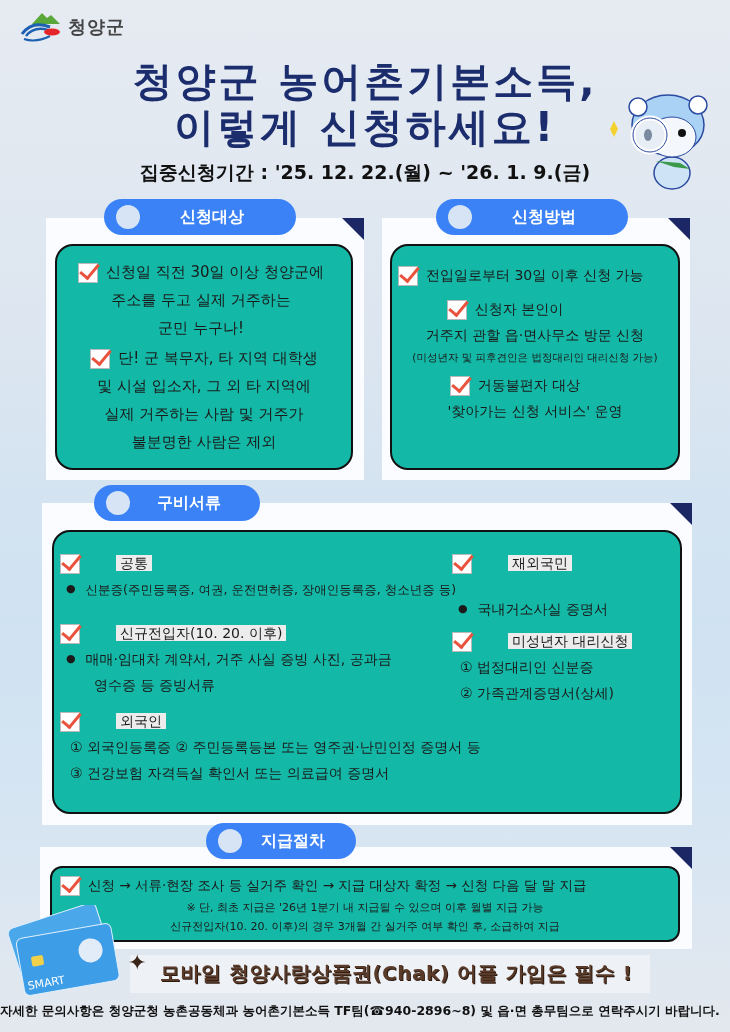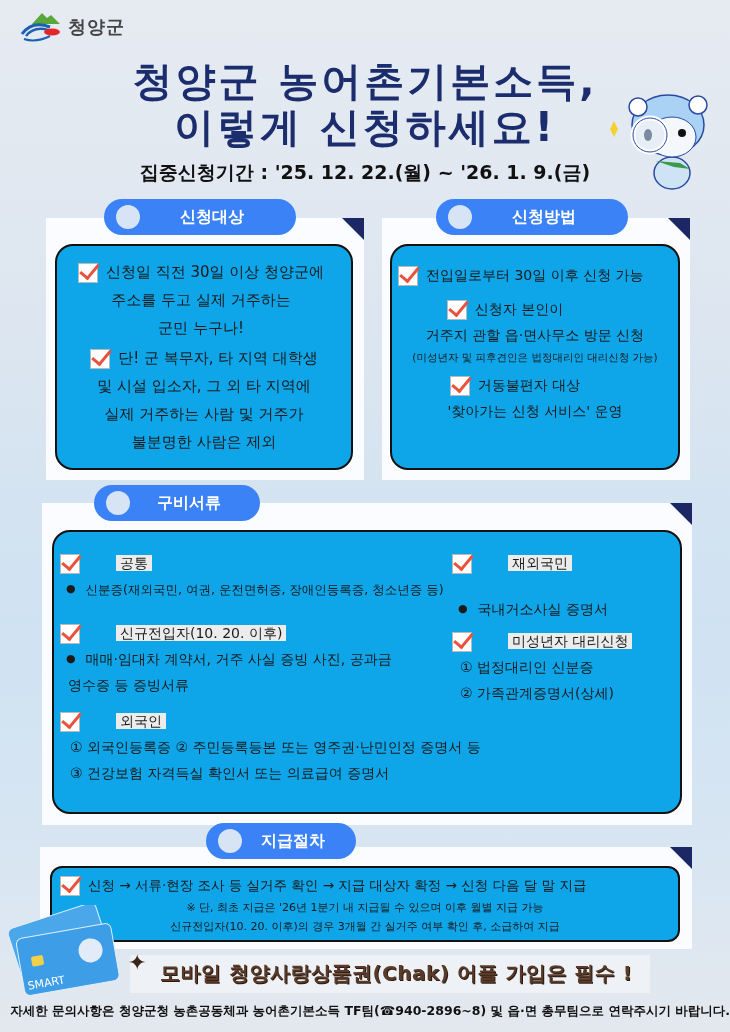--- a/index.html
+++ b/index.html
@@ -35,21 +35,21 @@
   .pill span.lbl { padding-left: 24px; }
 
   
   .panel { position: absolute; background: #fafcff; z-index: 1; }
   .panel .corner {
     position: absolute; right: 0; top: 0; width: 0; height: 0;
     border-top: 22px solid #1c2766; border-left: 22px solid transparent;
   }
   
   .box {
-    position: absolute; border: 2px solid #111; border-radius: 18px; background: #0ea5e9; z-index: 2;
+    position: absolute; border: 2px solid #111; border-radius: 18px; background: #14b8a6; z-index: 2;
   }
 
   .chk {
     display: inline-block; width: 20px; height: 20px; border: 1px solid #b9b9b9; position: relative;
     vertical-align: middle; margin-right: 8px; background: #fff;
   }
   .chk::after {
     content: ""; position: absolute; left: 5px; top: -4px; width: 8px; height: 16px;
     border-right: 3px solid #e9533d; border-bottom: 3px solid #e9533d; transform: rotate(40deg);
   }
@@ -58,21 +58,21 @@
   .t11 { font-size: 10.5px; line-height: 18px; }
   .center { text-align: center; }
   .hl { background: #ececec; padding: 0 4px; margin-left: 28px; }
   .bullet::before { content: "●"; font-size: 11px; margin-right: 10px; vertical-align: 2px; }
 
   
   .promo-bar { left: 130px; top: 955px; width: 520px; height: 38px; background: #eef1f5; z-index: 1; }
   .promo-text { left: 160px; top: 960px; font-size: 20px; font-weight: bold; color: #5a3b2a; z-index: 3; letter-spacing: 0.5px;
     text-shadow: 1px 1px 0 #2a1a10; }
   .sparkle { left: 128px; top: 950px; font-size: 22px; color: #3a2418; z-index: 3; }
-  .footer { left: 0; width: 730px; top: 1003px; text-align: right; font-size: 12.5px; font-weight: bold; color: #111; z-index: 3; }
+  .footer { left: 0; width: 730px; top: 1003px; text-align: left; font-size: 12.5px; font-weight: bold; color: #111; z-index: 3; }
 
   .cards { left: 6px; top: 905px; width: 118px; height: 92px; z-index: 4; }
 </style>
 </head>
 <body>
 
 <div class="abs logo">
   <div class="logo-mark">
     <svg width="46" height="34" viewBox="0 0 46 34">
       <path d="M14 14 L24 3 L29 8 L33 5 L42 14 Z" fill="#5aa83a"></path>
@@ -151,26 +151,26 @@
 <div class="panel" style="left:42px; top:503px; width:650px; height:322px;">
   <div class="corner"></div>
 </div>
 <div class="pill" style="left:94px; top:485px; width:166px;">
   <div class="dot"></div>
   <span class="lbl">구비서류</span>
 </div>
 <div class="box" style="left:52px; top:530px; width:630px; height:284px;">
   <div class="abs t14" style="left:6px; top:18px;">
     <div><span class="chk"></span><span class="hl">공통</span></div>
-    <div class="bullet" style="margin-left:6px; white-space:nowrap; font-size:12.5px;">신분증(재외국민, 여권, 운전면허증, 장애인등록증, 청소년증 등)</div>
+    <div class="bullet" style="margin-left:6px; white-space:nowrap; font-size:12.5px;">신분증(주민등록증, 여권, 운전면허증, 장애인등록증, 청소년증 등)</div>
   </div>
   <div class="abs t14" style="left:6px; top:88px;">
     <div><span class="chk"></span><span class="hl">신규전입자(10. 20. 이후)</span></div>
     <div class="bullet" style="margin-left:6px; white-space:nowrap;text-align:right;">매매·임대차 계약서, 거주 사실 증빙 사진, 공과금</div>
-    <div style="margin-left:8px;">영수증 등 증빙서류</div>
+    <div style="margin-left:34px;">영수증 등 증빙서류</div>
   </div>
   <div class="abs t14" style="left:6px; top:176px;">
     <div><span class="chk"></span><span class="hl">외국인</span></div>
     <div style="margin-left:10px; white-space:nowrap;">① 외국인등록증 ② 주민등록등본 또는 영주권·난민인정 증명서 등</div>
     <div style="margin-left:10px; white-space:nowrap;">③ 건강보험 자격득실 확인서 또는 의료급여 증명서</div>
   </div>
   <div class="abs t14" style="left:398px; top:18px;">
     <div><span class="chk"></span><span class="hl">재외국민</span></div>
     <div class="bullet" style="margin-left:6px; white-space:nowrap;margin-top:20px;">국내거소사실 증명서</div>
   </div>

